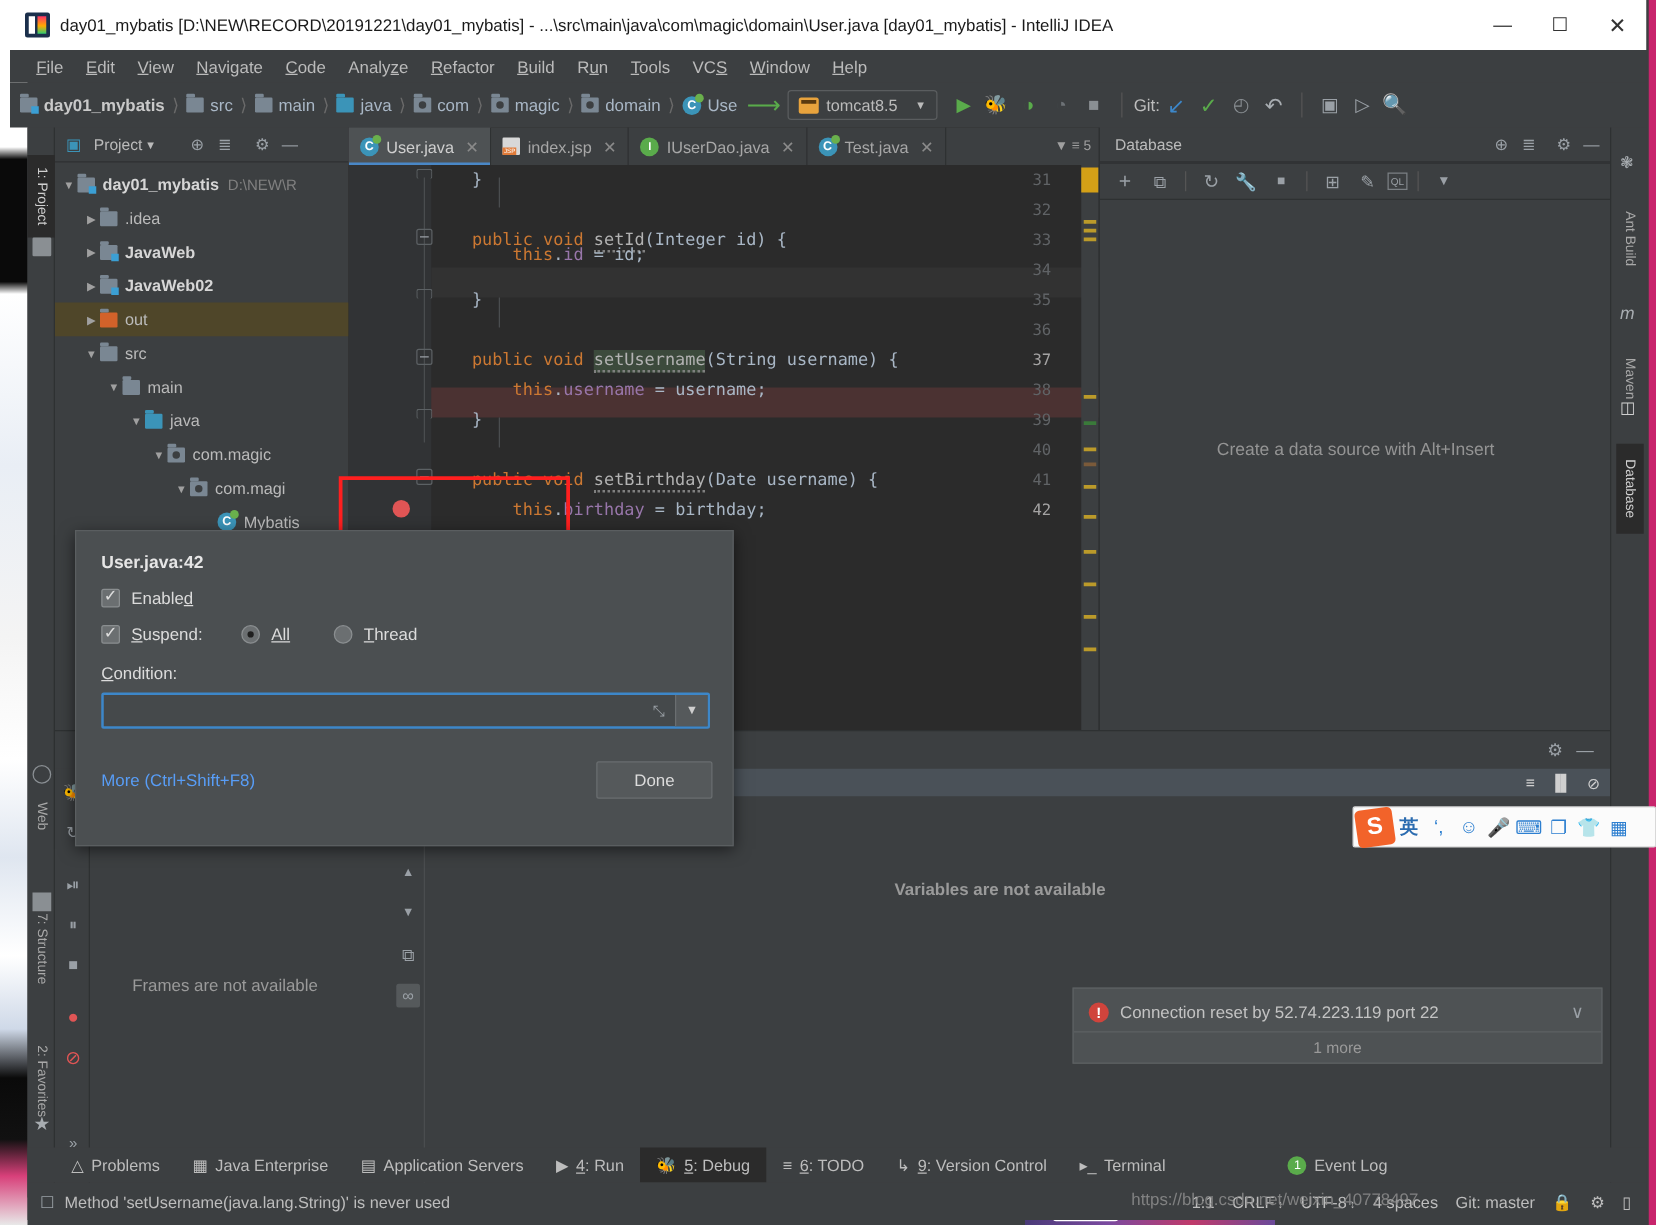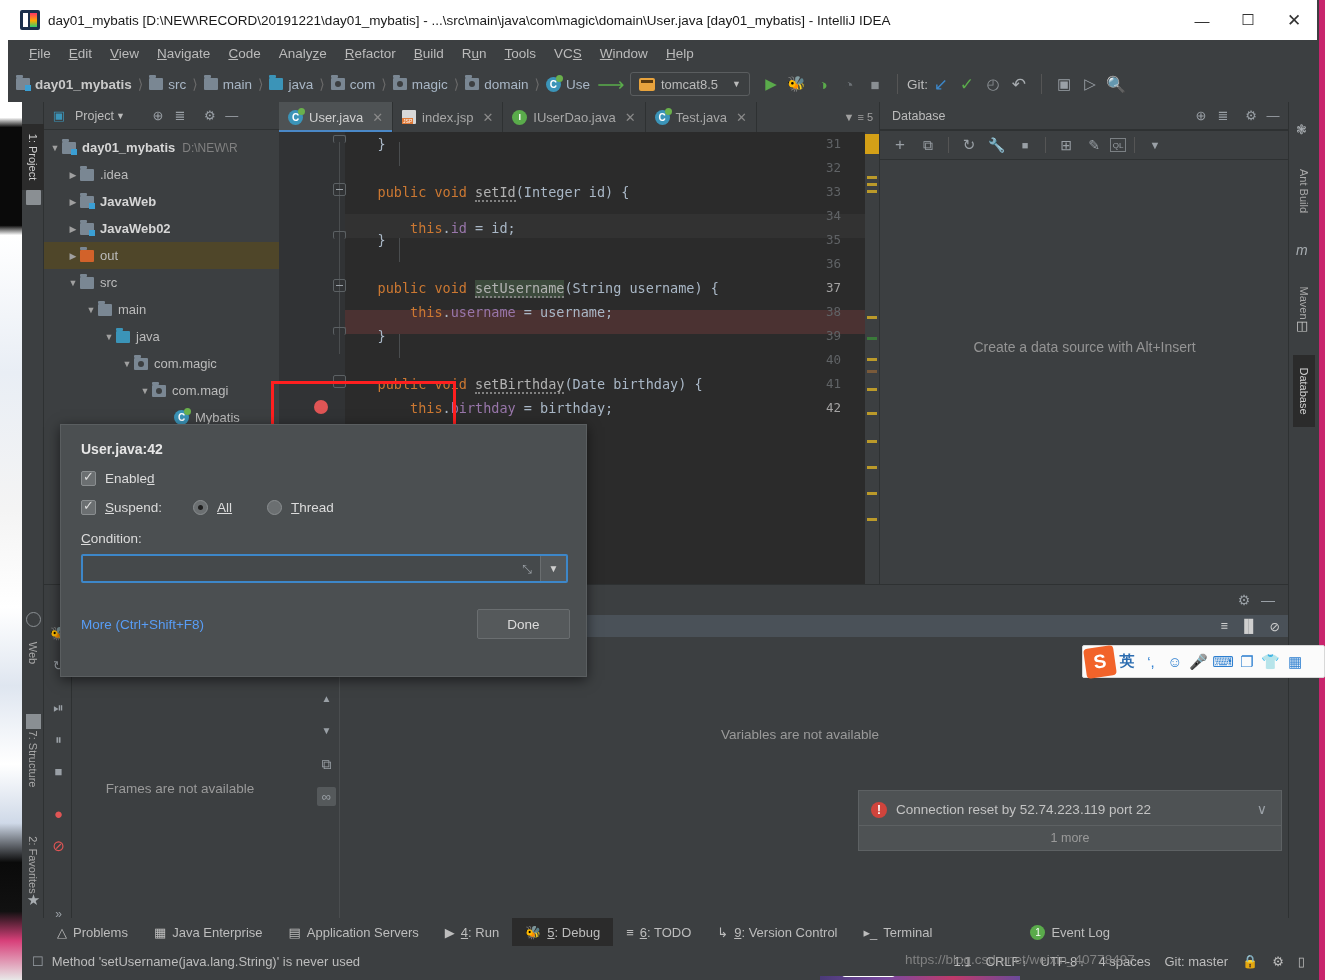--- a/index.html
+++ b/index.html
@@ -120,21 +120,21 @@
 
   
   .redrect { position:absolute; border:3px solid #ff1f1f; }
 
   
   .dbpanel { position:absolute; left:879px; top:102px; width:409px; height:482px; background:#3c3f41;
       border-left:1px solid #2e3132; }
   .dbtools { height:30px; display:flex; align-items:center; gap:4px; padding:0 8px;
       border-bottom:1px solid #2e3132; border-top:1px solid #2e3132; }
   .dbi { width:24px;height:22px;display:flex;align-items:center;justify-content:center;color:#9aa0a6;font-size:14px;}
-  .dbempty { position:absolute; left:0; top:4px; width:409px; height:482px;
+  .dbempty { position:absolute; left:0; top:16px; width:409px; height:482px;
       display:flex; align-items:center; justify-content:center; color:#949494; font-size:14px; }
 
   
   .rstrip { position:absolute; left:1288px; top:102px; width:29px; height:856px; background:#3c3f41;
       border-left:1px solid #2e3132; }
   .rvtab { position:absolute; left:-21px; width:72px; color:#a9a9a9; font-size:11px;
       transform:rotate(90deg); transform-origin:center; white-space:nowrap; text-align:center; }
   .rvtab.sel{ background:#2b2b2b; color:#d0d0d0; }
 
   
@@ -476,26 +476,26 @@
       <div class="lnum" style="top:172px;">38</div>
       <div class="lnum" style="top:196px;">39</div>
       <div class="lnum" style="top:220px;">40</div>
       <div class="lnum" style="top:244px;">41</div>
       <div class="lnum cur" style="top:268px;">42</div>
 
       <div class="bpdot" style="left:35px;top:268px;"></div>
 
       <div class="codeline" style="top:4px;"><span class="punc">    }</span></div>
       <div class="codeline" style="top:52px;"><span class="kw">    public void </span><span class="mname wavy">setId</span><span class="punc">(Integer id) {</span></div>
-      <div class="codeline" style="top:88px;"><span class="kw">        this</span><span class="punc">.</span><span class="fld">id</span><span class="punc"> = id;</span></div>
+      <div class="codeline" style="top:64px;"><span class="kw">        this</span><span class="punc">.</span><span class="fld">id</span><span class="punc"> = id;</span></div>
       <div class="codeline" style="top:100px;"><span class="punc">    }</span></div>
       <div class="codeline" style="top:148px;"><span class="kw">    public void </span><span class="mname wavy hl-sym">setUsername</span><span class="punc">(String username) {</span></div>
       <div class="codeline" style="top:172px;"><span class="kw">        this</span><span class="punc">.</span><span class="fld">username</span><span class="punc"> = username;</span></div>
       <div class="codeline" style="top:196px;"><span class="punc">    }</span></div>
-      <div class="codeline" style="top:244px;"><span class="kw">    public void </span><span class="mname wavy">setBirthday</span><span class="punc">(Date birthday) {</span></div>
+      <div class="codeline" style="top:244px;"><span class="kw">    public void </span><span class="mname wavy">setBirthday</span><span class="punc">(Date username) {</span></div>
       <div class="codeline" style="top:268px;"><span class="kw">        this</span><span class="punc">.</span><span class="fld">birthday</span><span class="punc"> = birthday;</span></div>
       <div class="codeline" style="top:364px;"><span class="punc">; sex) {</span></div>
 
       <div class="marks">
         <div class="mk" style="top:2px;height:20px;left:0;width:14px;background:#d4a017;"></div>
         <div class="mk" style="top:44px;background:#bb9a2a;"></div>
         <div class="mk" style="top:51px;background:#bb9a2a;"></div>
         <div class="mk" style="top:58px;background:#bb9a2a;"></div>
         <div class="mk" style="top:184px;background:#bb9a2a;"></div>
         <div class="mk" style="top:205px;background:#3a7a3a;"></div>
@@ -590,21 +590,21 @@
         </span>
       </div>
       <div class="varstools">
         <div class="vti" style="top:10px;font-size:17px;">+</div>
         <div class="vti" style="top:42px;">−</div>
         <div class="vti" style="top:74px;font-size:10px;">▲</div>
         <div class="vti" style="top:106px;font-size:10px;">▼</div>
         <div class="vti" style="top:140px;">⧉</div>
         <div class="vti sel" style="top:172px;font-size:13px;">∞</div>
       </div>
-      <div class="emptymsg" style="margin-top:90px;">Variables are not available</div>
+      <div class="emptymsg" style="margin-top:67px;font-weight:bold;">Variables are not available</div>
     </div>
   </div>
 
   <div class="notif">
     <div class="notif-body">
       <div class="err-ico">!</div>
       <div class="notif-line">Connection reset by 52.74.223.119 port 22</div>
       <div class="notif-chev">∨</div>
     </div>
     <div class="notif-more">1 more</div>

